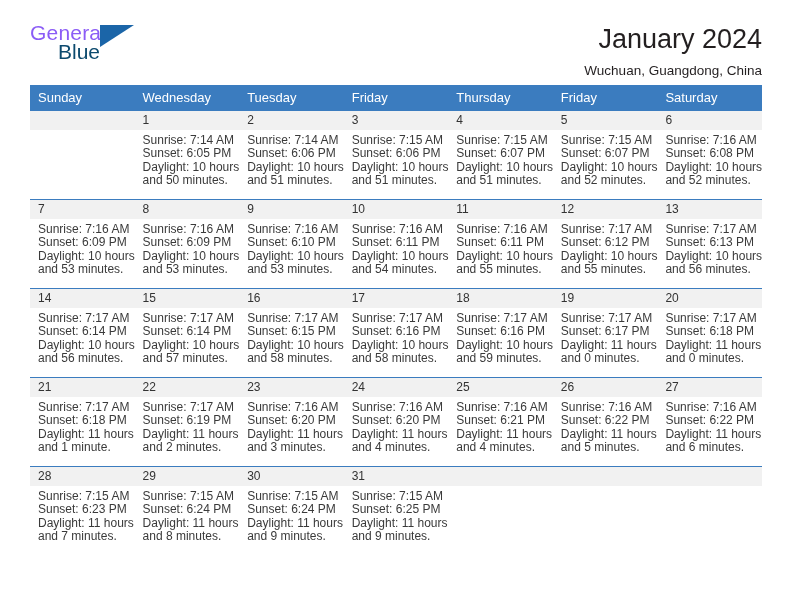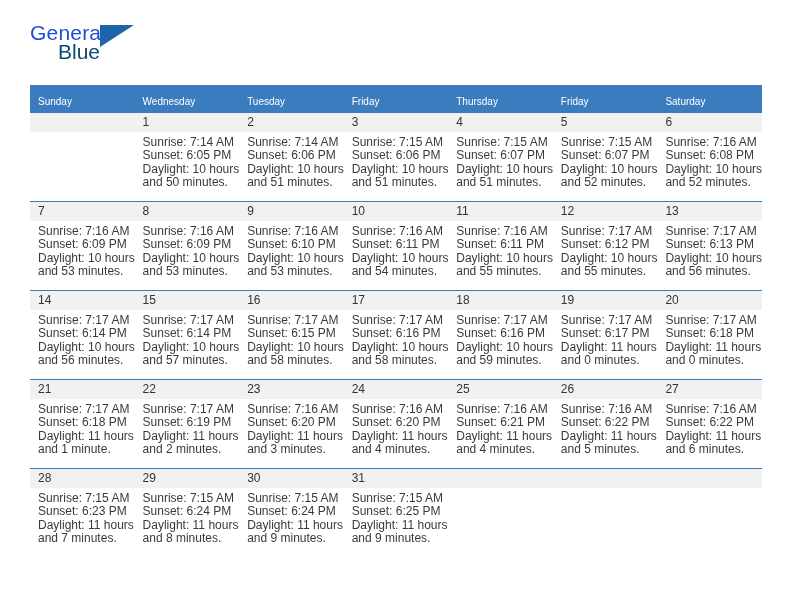--- a/index.html
+++ b/index.html
@@ -29,21 +29,21 @@
   }
 
   .logo {
     position: relative;
     width: 120px;
     height: 48px;
     line-height: 1;
   }
   .logo-general {
     font-size: 21px;
-    color: #1d4ed8;
+    color: #8b5cf6;
     letter-spacing: 0.2px;
     display: block;
   }
   .logo-blue {
     font-size: 21px;
     color: #0c4a6e;
     display: block;
     margin-left: 28px;
     margin-top: -2px;
   }
@@ -79,24 +79,24 @@
   .calendar {
     margin-top: 13px;
     width: 732px;
     border-collapse: collapse;
     table-layout: fixed;
   }
 
   .calendar th {
     background: #3b7cbf;
     color: #ffffff;
-    font-size: 10px;
+    font-size: 13px;
     font-weight: normal;
     text-align: left;
-    padding: 11px 0 5px 8px;
+    padding: 5px 0 5px 8px;
     height: 22px;
   }
 
   .weekrow td {
     vertical-align: top;
     padding: 0;
     border-top: 1.5px solid #3b7cbf;
     height: 89px;
   }
 
@@ -125,20 +125,24 @@
 <div class="page">
 
   <div class="header">
 
     <div class="logo">
       <span class="logo-general">General</span>
       <span class="logo-flag"></span>
       <span class="logo-blue">Blue</span>
     </div>
 
+    <div class="title-block">
+      <h1 class="cal-title">January 2024</h1>
+      <div class="cal-sub">Wuchuan, Guangdong, China</div>
+    </div>
 
   </div>
 
   <table class="calendar">
     <thead>
       <tr>
         <th>Sunday</th>
         <th>Wednesday</th>
         <th>Tuesday</th>
         <th>Friday</th>

